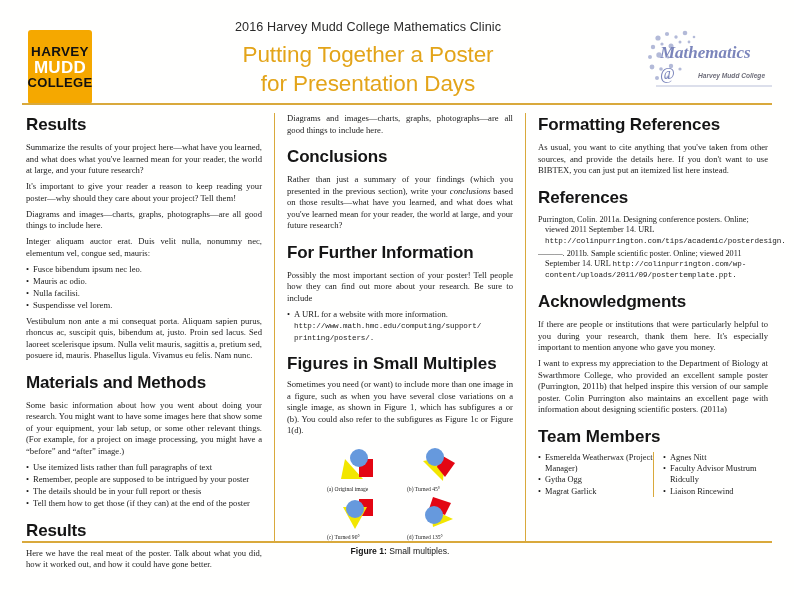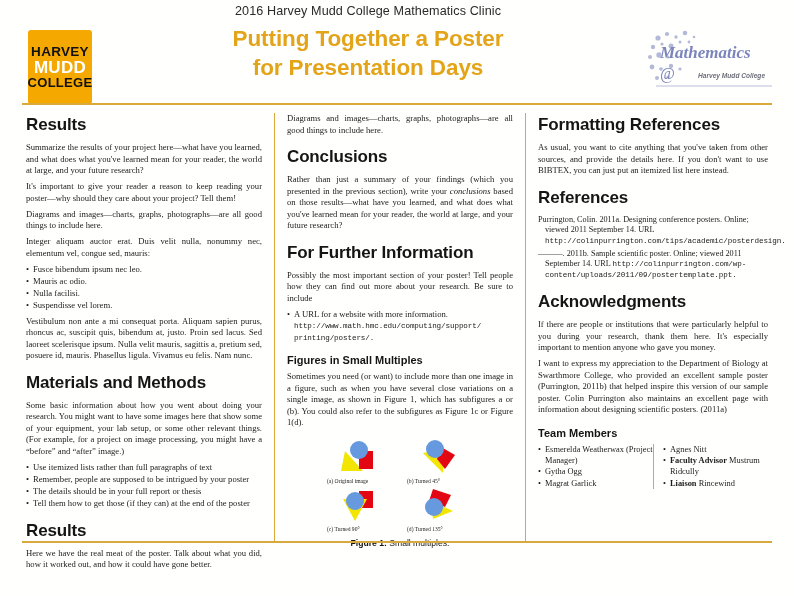--- a/index.html
+++ b/index.html
@@ -48,31 +48,31 @@
     line-height: 1.02;
     text-align: center;
   }
   .hmc-line1 { color: #111111; font-size: 13.5px; }
   .hmc-line2 { color: #ffffff; font-size: 17px; }
   .hmc-line3 { color: #111111; font-size: 13px; }
 
   .title-block {
     flex: 1;
     text-align: center;
-    padding-top: 4px;
+    padding-top: 20px;
   }
   .clinic-line {
     font-family: "Liberation Sans", sans-serif;
     font-size: 12.6px;
     color: #2a2a2a;
     letter-spacing: 0.1px;
   }
   .poster-title {
     font-family: "Liberation Sans", sans-serif;
-    font-weight: bold;
+    font-weight: normal;
     font-size: 22.5px;
     color: #E3A419;
     line-height: 1.28;
     margin-top: 7px;
     letter-spacing: -0.1px;
   }
 
   .math-logo {
     width: 130px; height: 66px;
     margin: 26px 20px 0 0;
@@ -116,21 +116,21 @@
     font-weight: bold;
     font-size: 17px;
     color: #151515;
     margin: 11px 0 7px 0;
     letter-spacing: -0.15px;
   }
   h2.sec.first { margin-top: 2px; }
   h3.sub {
     font-family: "Liberation Sans", sans-serif;
     font-weight: bold;
-    font-size: 11px;
+    font-size: 17px;
     color: #151515;
     margin: 11px 0 5px 0;
   }
   p.body {
     font-size: 8.65px;
     line-height: 1.33;
     margin: 0 0 4.5px 0;
     text-align: justify;
     color: #1b1b1b;
   }
@@ -150,21 +150,21 @@
     content: "\2022";
     position: absolute;
     left: 0; top: 0;
   }
   .mono {
     font-family: "Liberation Mono", monospace;
     font-size: 7.6px;
     letter-spacing: -0.1px;
   }
   em { font-style: italic; }
-  .bold { font-weight: bold; }
+  .bold { font-weight: normal; }
 
   
   .ref {
     font-size: 8.2px;
     line-height: 1.3;
     margin: 0 0 2px 0;
     padding-left: 7px;
     text-indent: -7px;
   }
 

